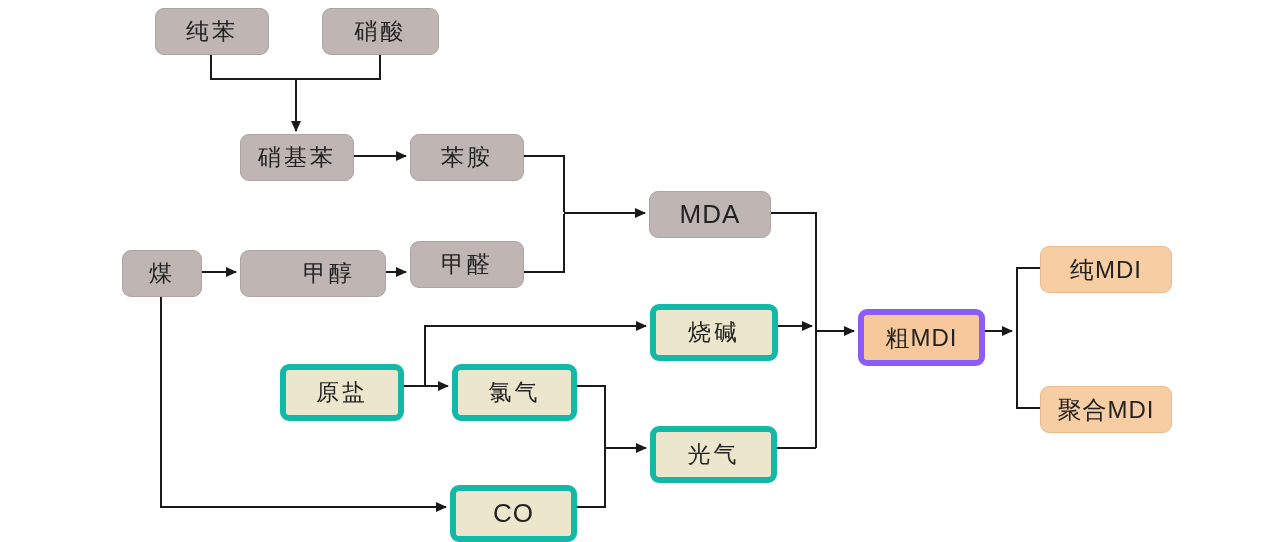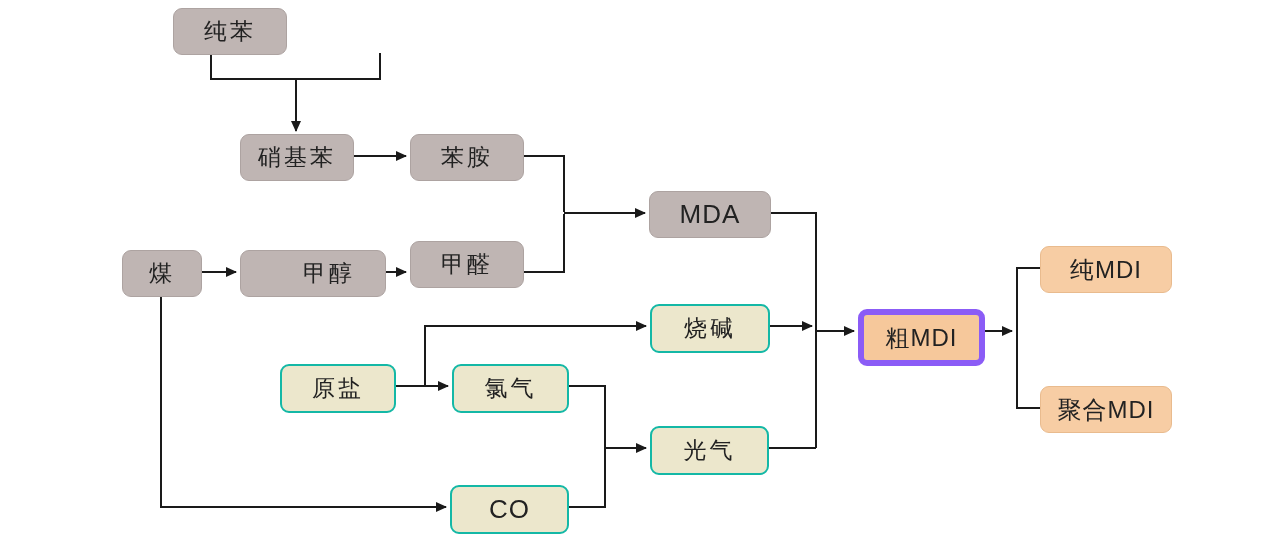--- a/index.html
+++ b/index.html
@@ -3,26 +3,26 @@
 <meta charset="utf-8">
 <style>
   html,body{margin:0;padding:0;background:#ffffff;}
   .canvas{position:relative;width:1280px;height:542px;background:#ffffff;overflow:hidden;
           font-family:"Liberation Sans",sans-serif;}
   svg.edges{position:absolute;left:0;top:0;}
   .node{position:absolute;display:flex;align-items:center;justify-content:center;
         border-radius:9px;font-size:23px;font-weight:300;color:#222222;letter-spacing:3px;
         font-family:"Liberation Sans",serif;}
   .node.gray{background:#bfb5b3;border:1px solid #ada3a1;}
-  .node.cream{background:#ece7cc;border:2px solid #14b8a6;}
+  .node.cream{background:#ece7cc;border:6px solid #14b8a6;}
   .node.orange{background:#f6c89b;border:6px solid #8b5cf6;}
   .node.orange2{background:#f7cda4;border:1px solid #e9bb8e;}
   .latin{font-size:26px;letter-spacing:1px;}
   .mixed{font-size:24px;letter-spacing:1px;align-items:center;}
-  #n-0{left:155px;top:8px;width:112px;height:45px;margin-left:18px;}
+  #n-0{left:155px;top:8px;width:112px;height:45px;}
   #n-1{left:322px;top:8px;width:115px;height:45px;}
   #n-2{left:240px;top:134px;width:112px;height:45px;}
   #n-3{left:410px;top:134px;width:112px;height:45px;}
   #n-4{left:649px;top:191px;width:120px;height:45px;}
   #n-5{left:122px;top:250px;width:78px;height:45px;}
   #n-6{left:240px;top:250px;width:112px;height:45px;padding-left:32px;}
   #n-7{left:410px;top:241px;width:112px;height:45px;font-family:Liberation Mono, monospace;}
   #n-8{left:650px;top:304px;width:116px;height:45px;}
   #n-9{left:280px;top:364px;width:112px;height:45px;}
   #n-10{left:452px;top:364px;width:113px;height:45px;}
@@ -68,20 +68,23 @@
       <path d="M973,331 H1012" marker-end="url(#arr)"></path>
       <path d="M1017,268 V408"></path>
       <path d="M1016,268 H1040"></path>
       <path d="M1016,408 H1040"></path>
     </g>
   </svg>
 
   <div class="node gray" id="n-0">
       <span>纯苯</span>
     </div>
+  <div class="node gray" id="n-1">
+      <span>硝酸</span>
+    </div>
   <div class="node gray" id="n-2">
       <span>硝基苯</span>
     </div>
   <div class="node gray" id="n-3">
       <span>苯胺</span>
     </div>
   <div class="node gray latin" id="n-4">
       <span>MDA</span>
     </div>
   <div class="node gray" id="n-5">

